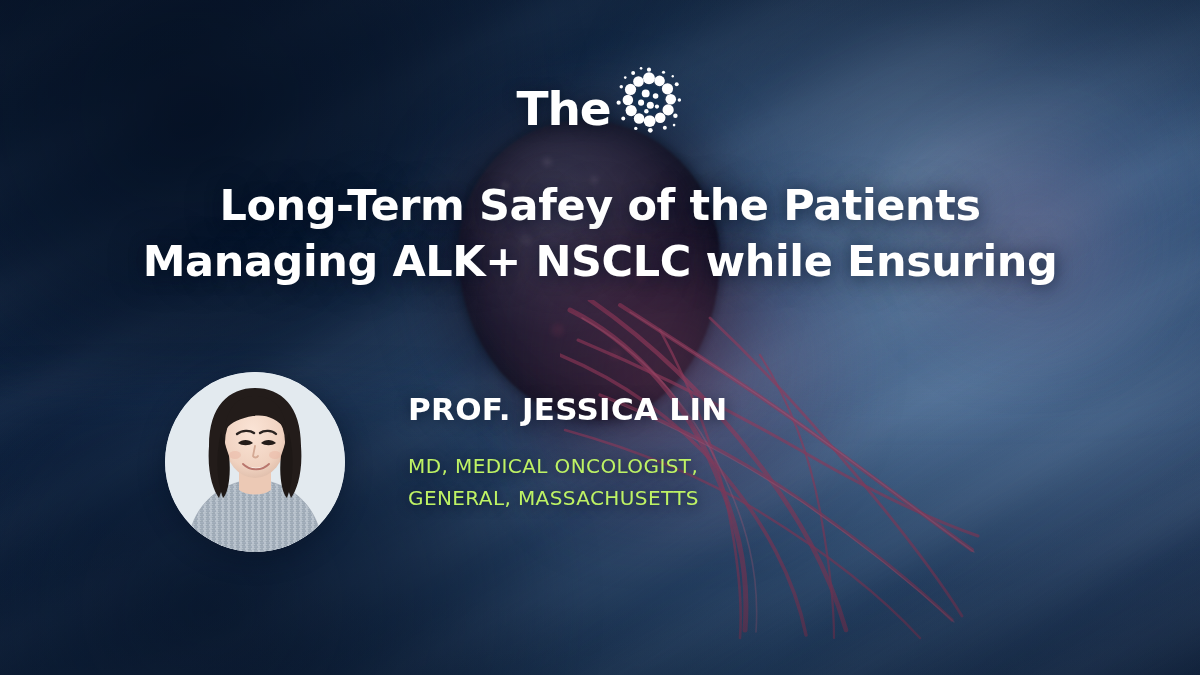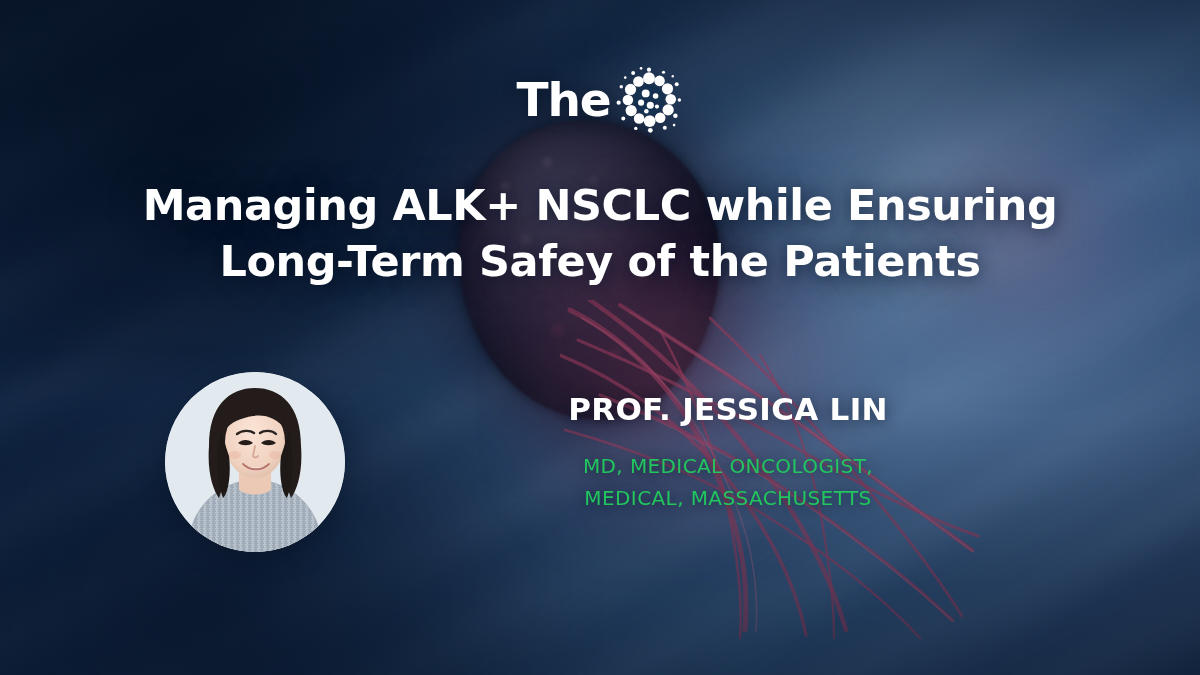--- a/index.html
+++ b/index.html
@@ -146,21 +146,21 @@
 
   
   .content {
     position:absolute; inset:0;
   }
 
   
   .logo {
     position:absolute;
     left:0; right:4px; top:66px;
-    display:flex; align-items:center; justify-content:center;
+    display:flex; align-items:flex-end; justify-content:center;
     gap:8px;
     text-shadow:0 2px 14px rgba(3,12,28,0.55);
   }
   .logo-word {
     font-family:"DejaVu Sans", sans-serif;
     font-weight:700;
     font-size:47px;
     letter-spacing:-1.2px;
     color:#ffffff;
     line-height:1;
@@ -199,39 +199,38 @@
     background:#dfe7ee;
     box-shadow:0 6px 26px rgba(4,14,32,0.45);
   }
   .avatar svg { width:100%; height:100%; display:block; }
 
   
   .speaker {
     position:absolute;
     left:408px; top:392px;
     width:640px;
-    text-align:center;
   }
   .speaker-name {
     font-family:"DejaVu Sans", sans-serif;
     font-weight:700;
     font-size:31px;
     letter-spacing:0.3px;
     color:#ffffff;
     line-height:1.1;
     text-shadow:0 2px 14px rgba(4,14,32,0.55);
   }
   .speaker-credentials {
     margin-top:25px;
     font-family:"DejaVu Sans", sans-serif;
     font-weight:400;
     font-size:20px;
     letter-spacing:0.4px;
     line-height:1.58;
-    color:#22c55e;
+    color:#bef264;
     text-shadow:0 2px 12px rgba(4,14,32,0.62);
   }
   .cred-line { display:block; white-space:nowrap; }
 </style>
 </head>
 <body>
 
 <div class="stage">
 
   <div class="bg-base"></div>
@@ -320,22 +319,22 @@
             <circle cx="38" cy="2" r="2"></circle>
             <circle cx="86" cy="14" r="1.8"></circle>
             <circle cx="14" cy="16" r="2"></circle>
             <circle cx="88" cy="88" r="2"></circle>
           </g>
         </svg>
       </span>
     </div>
 
     <h1 class="title">
+      <span class="title-line">Long-Term Safey of the Patients</span>
       <span class="title-line">Managing ALK+ NSCLC while Ensuring</span>
-      <span class="title-line">Long-Term Safey of the Patients</span>
     </h1>
 
     <div class="avatar">
       <svg viewBox="0 0 180 180" aria-hidden="true">
         <defs>
           <clipPath id="avclip">
               <circle cx="90" cy="90" r="90"></circle>
             </clipPath>
           <linearGradient id="sweater" x1="0" y1="0" x2="0" y2="1">
             <stop offset="0%" stop-color="#b9c3cd"></stop>
@@ -385,18 +384,18 @@
           <path d="M56,60 C50,86 52,110 58,126 C64,120 66,100 64,84 Z" fill="#1e1816"></path>
           <path d="M124,60 C130,86 128,110 122,126 C116,120 114,100 116,84 Z" fill="#1e1816"></path>
         </g>
       </svg>
     </div>
 
     <div class="speaker">
       <div class="speaker-name">PROF. JESSICA LIN</div>
       <div class="speaker-credentials">
         <span class="cred-line">MD, MEDICAL ONCOLOGIST,</span>
-        <span class="cred-line">MEDICAL, MASSACHUSETTS</span>
+        <span class="cred-line">GENERAL, MASSACHUSETTS</span>
       </div>
     </div>
 
   </div>
 </div>
 
 </body></html>

